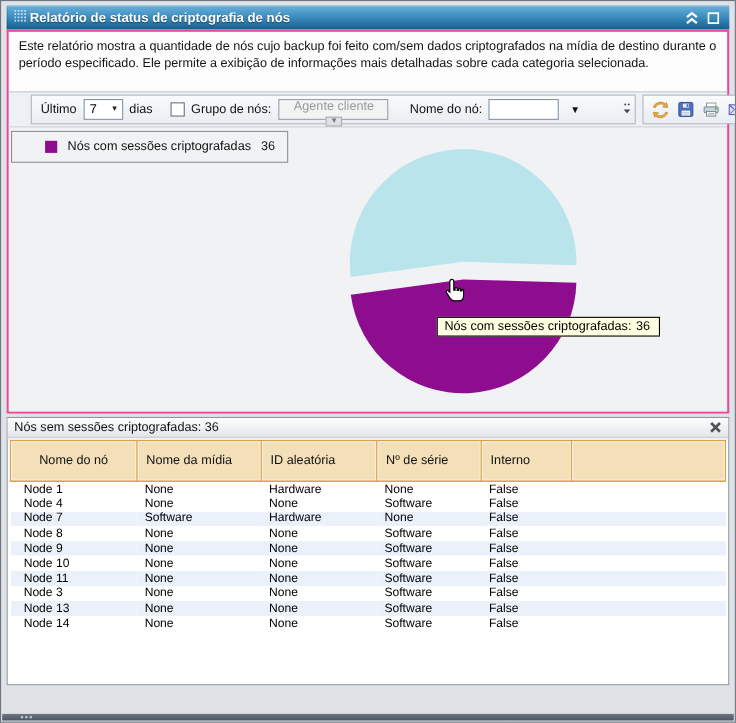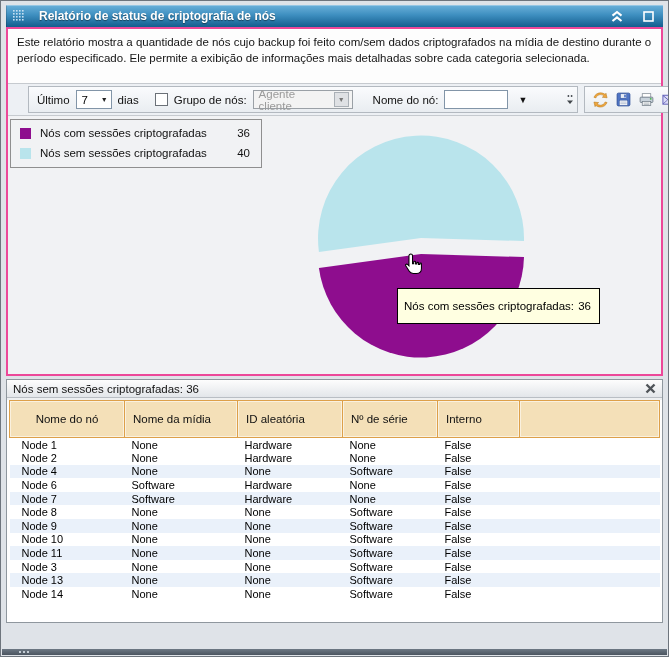--- a/index.html
+++ b/index.html
@@ -10,21 +10,21 @@
   }
   *{box-sizing:border-box; margin:0; padding:0;}
   body{font-family:"Liberation Sans", sans-serif; background:#c8ccd2;}
   .window{
     position:relative; width:669px; height:657px;
     background:#dfe3e8; border:1px solid #6e757d;
     padding:4px 5px 0 5px; overflow:hidden;
   }
   
   .titlebar{
-    height:22px; display:flex; align-items:center; gap:15px; padding:0 7px;
+    height:22px; display:flex; align-items:center; gap:3px; padding:0 7px;
     background:linear-gradient(to bottom, var(--titlebar-top) 0%, var(--titlebar-mid) 45%, var(--titlebar-bottom) 100%);
     box-shadow:inset 0 1px 0 rgba(255,255,255,.3), inset 1px 0 0 rgba(0,0,0,.15);
   }
   .titlebar .title{color:#fff; font-size:12px; font-weight:bold; text-shadow:0 1px 1px rgba(0,0,0,.45); flex:1;}
   .tb-iconbtn{display:flex; align-items:center; justify-content:center; width:16px; height:16px; cursor:pointer;}
   
   .content{border:2px solid #ec4899; background:#fff;}
   .description{
     min-height:54px; height:54px; padding:5px 9px; font-size:11.5px; line-height:1.42;
     color:#141414; background:#fdfdfd;
@@ -39,46 +39,46 @@
     border:1px solid #b3b9c0; background:linear-gradient(to bottom,#fafbfd,#e9edf1);
   }
   .tb-main{flex:0 0 auto; width:550px;margin-left:16px;}
   .tb-label{font-size:11.5px; color:#111; white-space:nowrap;}
   .combo{
     display:flex; align-items:center; gap:3px; background:#fff;
     border:1px solid #8295a8; height:19px; padding:0 3px 0 5px; font-size:11.5px;
   }
   .combo .arrow{font-size:7px; color:#222; line-height:1;}
   .combo.small{width:36px; justify-content:space-between;}
-  .combo.disabled{background:#f3f3f3; color:#9a9a9a; border-color:#9aa0a6; width:100px; justify-content:space-between;}
+  .combo.disabled{background:#f3f3f3; color:#9a9a9a; border-color:#9aa0a6; width:100px; justify-content:space-between;flex-direction:column;}
   .combo.disabled .arrow-btn{
     width:15px; height:15px; background:#dfe1e4; border:1px solid #aab0b6;
     display:flex; align-items:center; justify-content:center; font-size:7px; color:#777;
   }
   .checkbox{width:13px; height:13px; background:#fff; border:1px solid #6b7178;}
   .textinput{width:64px; height:19px; border:1px solid #8295a8; background:#fff; font-size:11.5px; padding:0 3px;}
   .drop-arrow-btn{font-size:9px; color:#111; padding:0 4px; cursor:pointer;}
   .overflow-grip{align-self:flex-end; margin-left:auto; padding:0 1px 2px 4px; cursor:pointer;}
   .tb-icons{gap:5px; padding:0 4px 0 6px;}
   .action-icon{width:18px; height:18px; display:flex; align-items:center; justify-content:center; cursor:pointer;}
   .spacer{flex:1;}
   
   .chart-area{position:relative; height:258px; background:var(--panel-bg); overflow:hidden;}
   .legend{
     position:absolute; left:2px; top:3px; width:252px;
     border:1px solid #8f8f8f; padding:7px 9px 8px 9px;
-    display:flex; flex-direction:column; gap:8px;
+    display:flex; flex-direction:column; gap:8px;align-items:flex-end;
   }
   .legend-item{display:flex; align-items:center; gap:9px; font-size:11.5px; color:#111; cursor:pointer;}
   .legend-item .swatch{width:11px; height:11px; flex:0 0 auto;}
   .legend-item .vl{margin-left:auto; padding-right:2px;}
   .pie-svg{position:absolute; left:0; top:0;}
   .cursor-icon{position:absolute; left:396px; top:137px; width:19px; height:23px;}
   .chart-tooltip{
-    position:absolute; left:389px; top:172px; width:203px; height:36px;
+    position:absolute; left:389px; top:172px; width:203px; height:18px;
     background:var(--tooltip-bg); border:1px solid #000;
     display:flex; align-items:center; justify-content:space-between;
     font-size:11.5px; color:#000; padding:0 8px 0 6px;
   }
   
   .table-panel{
     margin-top:3px; height:244px; border:1px solid #8f979e; background:#fff;
     display:flex; flex-direction:column;
   }
   .panel-header{
@@ -233,25 +233,20 @@
         <path id="slice-sem" d="M 413,122 L 516.0,125.1 A 103,103 0 1 0 310.9,135.9 Z" fill="#b9e4ec"></path>
         <path id="slice-com" d="M 413,138 L 310.9,151.9 A 103,103 0 0 0 516.0,141.1 Z" fill="#8e0d8e"></path>
       </svg>
 
       <div class="legend" id="legend-items">
           <div class="legend-item">
             <span class="swatch" style="background: rgb(142, 13, 142);"></span>
             <span>Nós com sessões criptografadas</span>
             <span class="vl">36</span>
           </div>
-          <div class="legend-item">
-            <span class="swatch" style="background: rgb(185, 228, 236);"></span>
-            <span>Nós sem sessões criptografadas</span>
-            <span class="vl">40</span>
-          </div>
         </div>
 
       <svg class="cursor-icon" viewBox="0 0 16 20">
         <path d="M5.6,0.9 c0.85,0 1.55,0.7 1.55,1.55 l0,6.9 1.05,0 0,-1.5 c0,-0.95 1.6,-0.95 1.6,0 l0,1.7 1.15,0 0,-0.95 c0,-0.85 1.45,-0.85 1.45,0 l0,1.35 1.15,0 0,-0.55 c0,-0.8 1.35,-0.8 1.35,0 l0,4.1 c0,2.5 -1.6,4.3 -4.1,4.3 l-3.1,0 c-1.6,0 -2.8,-0.85 -3.55,-2.1 l-2.9,-4.6 c-0.6,-0.95 0.65,-1.9 1.5,-1.15 l1.3,1.15 0,-8.65 c0,-0.85 0.7,-1.55 1.55,-1.55 z" fill="#ffffff" stroke="#000000" stroke-width="0.9"></path>
       </svg>
 
       <div class="chart-tooltip">
         <span>Nós com sessões criptografadas:</span>
         <span>36</span>
       </div>
@@ -291,40 +286,24 @@
         <tbody id="table-body">
             <tr>
               <td>Node 1</td>
               <td>None</td>
               <td>Hardware</td>
               <td>None</td>
               <td>False</td>
               <td></td>
             </tr>
             <tr>
-              <td>Node 2</td>
-              <td>None</td>
-              <td>Hardware</td>
-              <td>None</td>
-              <td>False</td>
-              <td></td>
-            </tr>
-            <tr>
               <td>Node 4</td>
               <td>None</td>
               <td>None</td>
               <td>Software</td>
-              <td>False</td>
-              <td></td>
-            </tr>
-            <tr>
-              <td>Node 6</td>
-              <td>Software</td>
-              <td>Hardware</td>
-              <td>None</td>
               <td>False</td>
               <td></td>
             </tr>
             <tr>
               <td>Node 7</td>
               <td>Software</td>
               <td>Hardware</td>
               <td>None</td>
               <td>False</td>
               <td></td>

